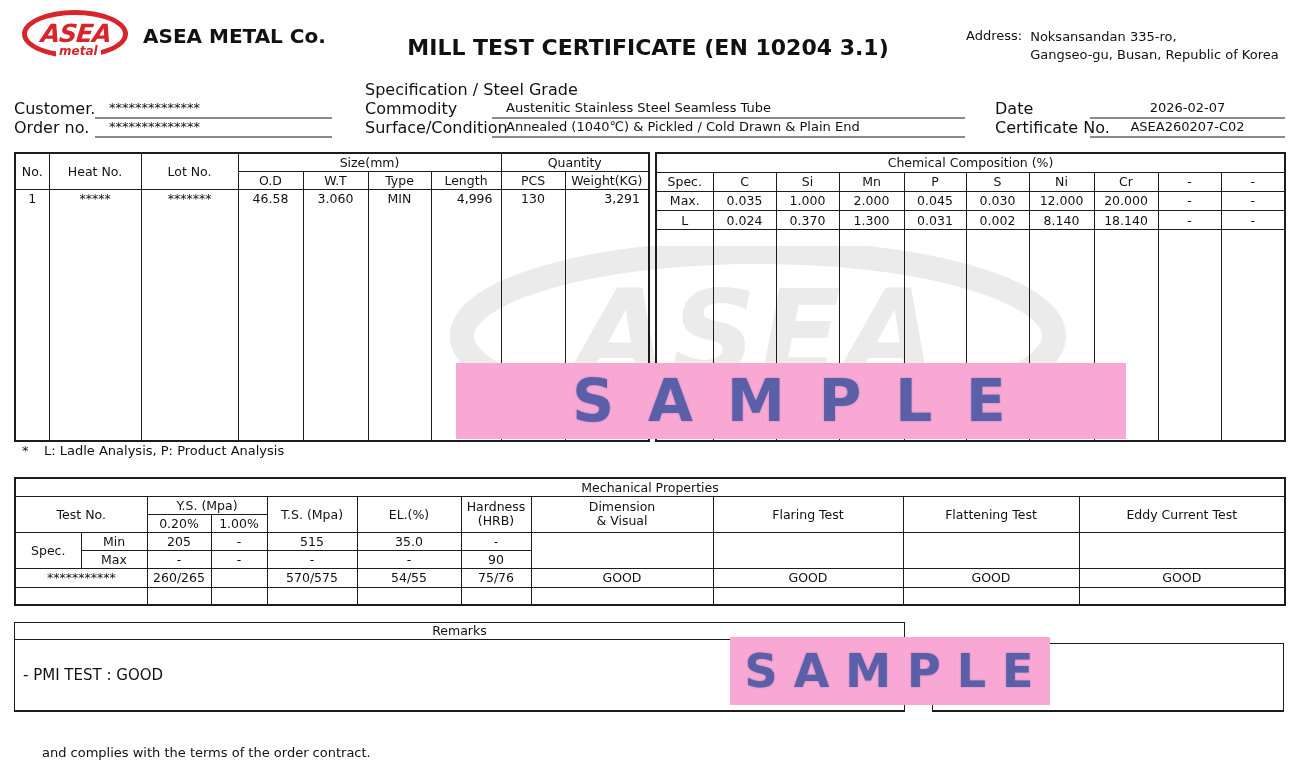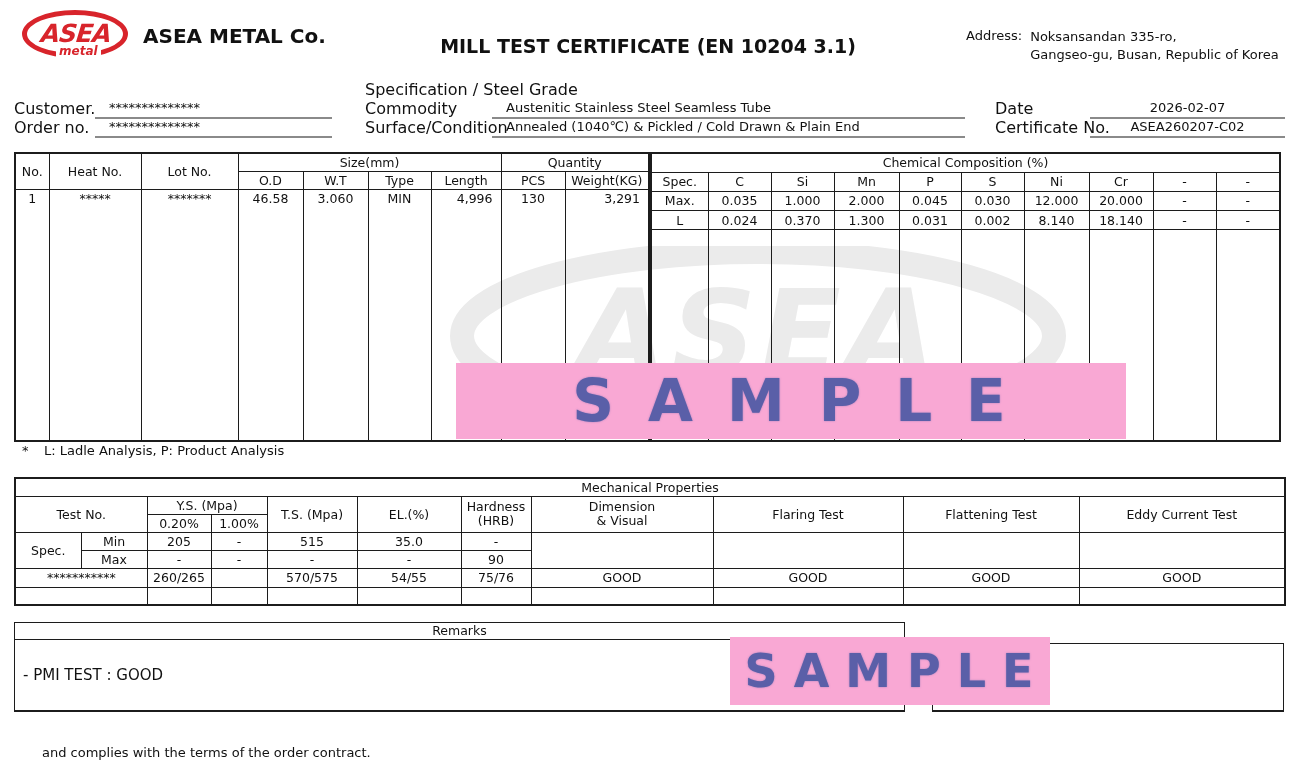--- a/index.html
+++ b/index.html
@@ -11,41 +11,41 @@
   .logo { position:absolute; left:22px; top:8px; width:112px; height:54px; }
   .logo-oval { position:absolute; left:0; top:2px; width:106px; height:48px;
                border:5px solid #d8242b; border-radius:50%; }
   .logo-text { position:absolute; left:14px; top:11px; width:80px; text-align:center;
                font-size:25px; font-weight:bold; font-style:italic; color:#d8242b;
                letter-spacing:-1px; transform:skewX(-6deg); }
   .logo-sub { position:absolute; left:34px; top:37px; font-size:12px; font-weight:bold;
               font-style:italic; color:#d8242b; background:#fff; padding:0 3px; line-height:13px; }
   .company { position:absolute; left:143px; top:24px; font-size:20px; font-weight:bold; }
   .doc-title { position:absolute; left:0; top:35px; width:1296px; text-align:center;
-               font-size:19px; font-weight:bold; }
+               font-size:22px; font-weight:bold; }
   .address { position:absolute; left:966px; top:28px; font-size:13px; display:flex; gap:8px; }
   .address .lines div { line-height:18px; }
 
   
   .info-row { position:absolute; height:19px; line-height:17px; font-size:16px; }
   .field { position:absolute; border-bottom:2px solid #8a8a8a; height:19px; line-height:16px;
            font-size:13px; }
   .field.center { text-align:center; }
   .field.padded { padding-left:14px; }
 
   
   table { border-collapse:collapse; table-layout:fixed; }
   td { border:1px solid #1c1c1c; font-size:12.5px; padding:0 3px; height:18px;
        text-align:center; overflow:hidden; white-space:nowrap; }
   .outer { border:2px solid #1c1c1c; }
   .topcell { vertical-align:top; line-height:18px; }
   .right { text-align:right; padding-right:8px; }
   .pre { white-space:pre-line; line-height:14px; }
 
-  .main-wrap { position:absolute; left:14px; top:152px; display:flex; z-index:1; }
+  .main-wrap { position:absolute; left:14px; top:152px; display:flex; gap:5px; z-index:1; }
 
   
   .note { position:absolute; font-size:13px; }
   .note .star { display:inline-block; width:22px; text-align:left; }
 
   
   .mech-wrap { position:absolute; left:14px; top:477px; z-index:1; }
 
   
   .boxhead { position:absolute; border:1px solid #1c1c1c; text-align:center;

